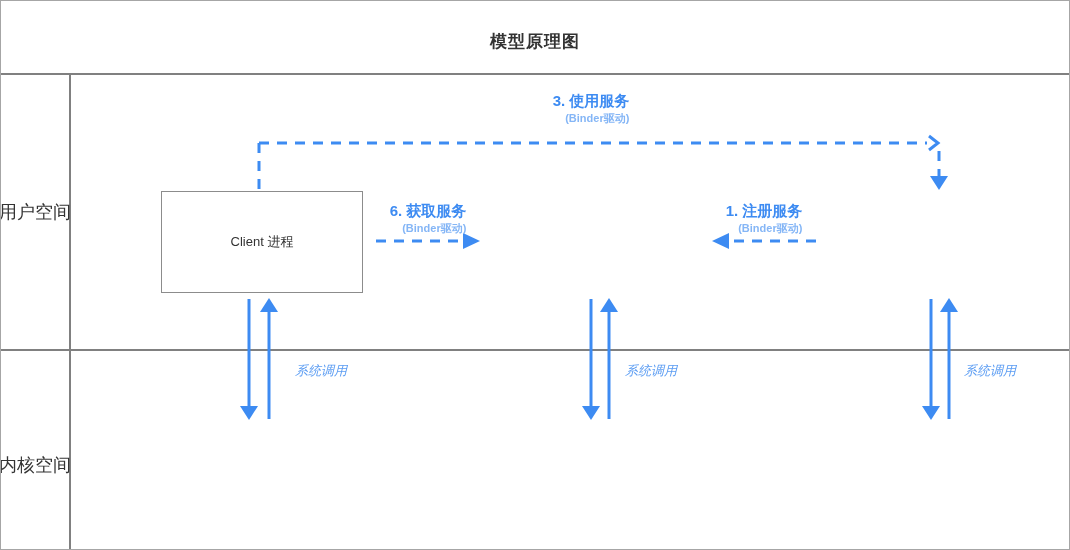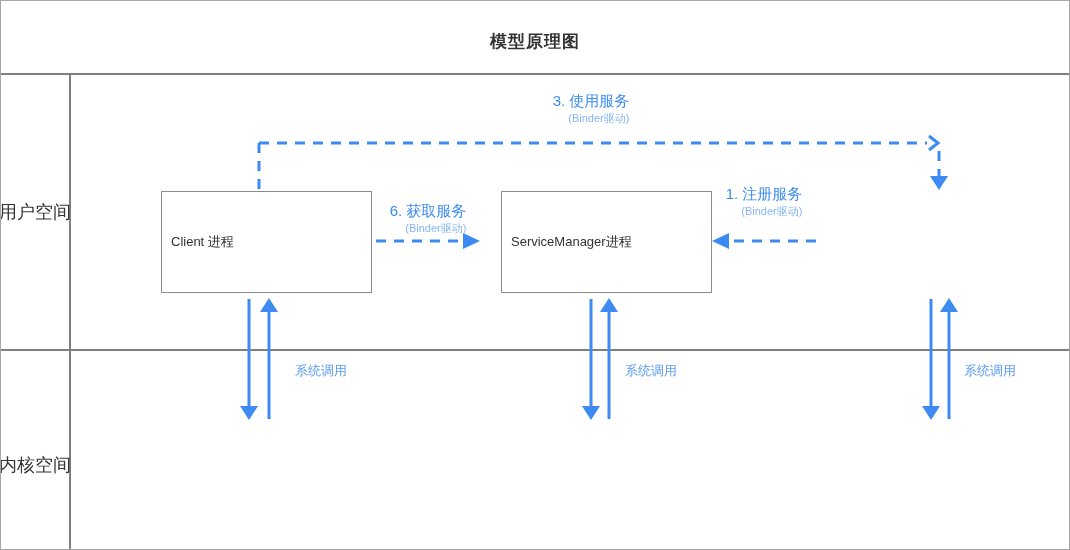--- a/index.html
+++ b/index.html
@@ -5,31 +5,31 @@
   html,body{margin:0;padding:0;background:#fff;font-family:"Liberation Sans","DejaVu Sans",sans-serif;}
   .canvas{position:relative;width:1068px;height:548px;border:1px solid #a6a6a6;background:#fff;overflow:hidden;}
   .title{position:absolute;left:0;top:0;width:100%;height:80px;display:flex;align-items:center;justify-content:center;
          font-size:17px;font-weight:bold;color:var(--ink);letter-spacing:1px;}
   .hline{position:absolute;left:0;width:100%;height:2px;background:var(--line);}
   .title-divider{top:72px;}
   .lane-divider{top:348px;}
   .vline{position:absolute;top:74px;bottom:0;width:2px;background:var(--line);}
   .label-col-divider{left:68px;}
   .lane-label{position:absolute;left:34px;transform:translate(-50%,-50%);font-size:18px;color:var(--ink);white-space:nowrap;}
-  .node{position:absolute;border:1px solid var(--node-border);background:#fff;display:flex;align-items:center;justify-content:flex-start;
-        font-size:13px;color:var(--ink);white-space:nowrap;padding-left:9px;}
+  .node{position:absolute;border:1px solid var(--node-border);background:#fff;display:flex;align-items:center;justify-content:center;
+        font-size:13px;color:var(--ink);white-space:nowrap;}
   svg.overlay{position:absolute;left:0;top:0;pointer-events:none;}
   .dash{stroke:var(--accent);stroke-width:3;fill:none;stroke-dasharray:10 8;}
   .solid{stroke:var(--accent);stroke-width:3;fill:none;}
   .head{fill:var(--accent);stroke:none;}
   .openhead{stroke:var(--accent);stroke-width:3;fill:none;}
-  .edge-label{position:absolute;transform:translateX(-50%);text-align:center;line-height:1.2;white-space:nowrap;}
+  .edge-label{position:absolute;transform:translateX(-50%);text-align:center;line-height:1.2;white-space:nowrap;font-weight:bold;}
   .edge-label .main{font-size:15px;color:var(--accent);}
   .edge-label .sub{font-size:11px;color:var(--accent-lighter);margin-top:2px;text-align:right;}
-  .syscall-label{position:absolute;transform:translateX(-50%);font-size:13px;color:var(--accent-light);white-space:nowrap;}
+  .syscall-label{position:absolute;transform:translateX(-50%);font-size:13px;color:var(--accent-light);white-space:nowrap;font-style:italic;}
 </style>
 </head>
 <body>
 
 <div class="canvas">
 
   <div class="title">模型原理图</div>
   <div class="hline title-divider"></div>
   <div class="hline lane-divider"></div>
   <div class="vline label-col-divider"></div>
@@ -75,33 +75,30 @@
       <line class="solid" x1="930" y1="298" x2="930" y2="406"></line>
       <polygon class="head" points="930,419 921,405 939,405"></polygon>
       <line class="solid" x1="948" y1="418" x2="948" y2="311"></line>
       <polygon class="head" points="948,297 939,311 957,311"></polygon>
     </g>
   </svg>
 
   <div class="node" style="left:160px;top:190px;width:200px;height:100px">
     <span>Client 进程</span>
   </div>
-  <div class="node" style="left:500px;top:190px;width:200px;height:100px">
-    <span>ServiceManager进程</span>
-  </div>
 
   <div class="edge-label" style="left:590px;top:91px">
     <div class="main">3. 使用服务</div>
     <div class="sub">(Binder驱动)</div>
   </div>
   <div class="edge-label" style="left:427px;top:201px">
     <div class="main">6. 获取服务</div>
     <div class="sub">(Binder驱动)</div>
   </div>
-  <div class="edge-label" style="left:763px;top:184px">
+  <div class="edge-label" style="left:763px;top:201px">
     <div class="main">1. 注册服务</div>
     <div class="sub">(Binder驱动)</div>
   </div>
 
   <div class="syscall-label" style="left:320px;top:361px">系统调用</div>
   <div class="syscall-label" style="left:650px;top:361px">系统调用</div>
   <div class="syscall-label" style="left:989px;top:361px">系统调用</div>
 
 </div>
 

